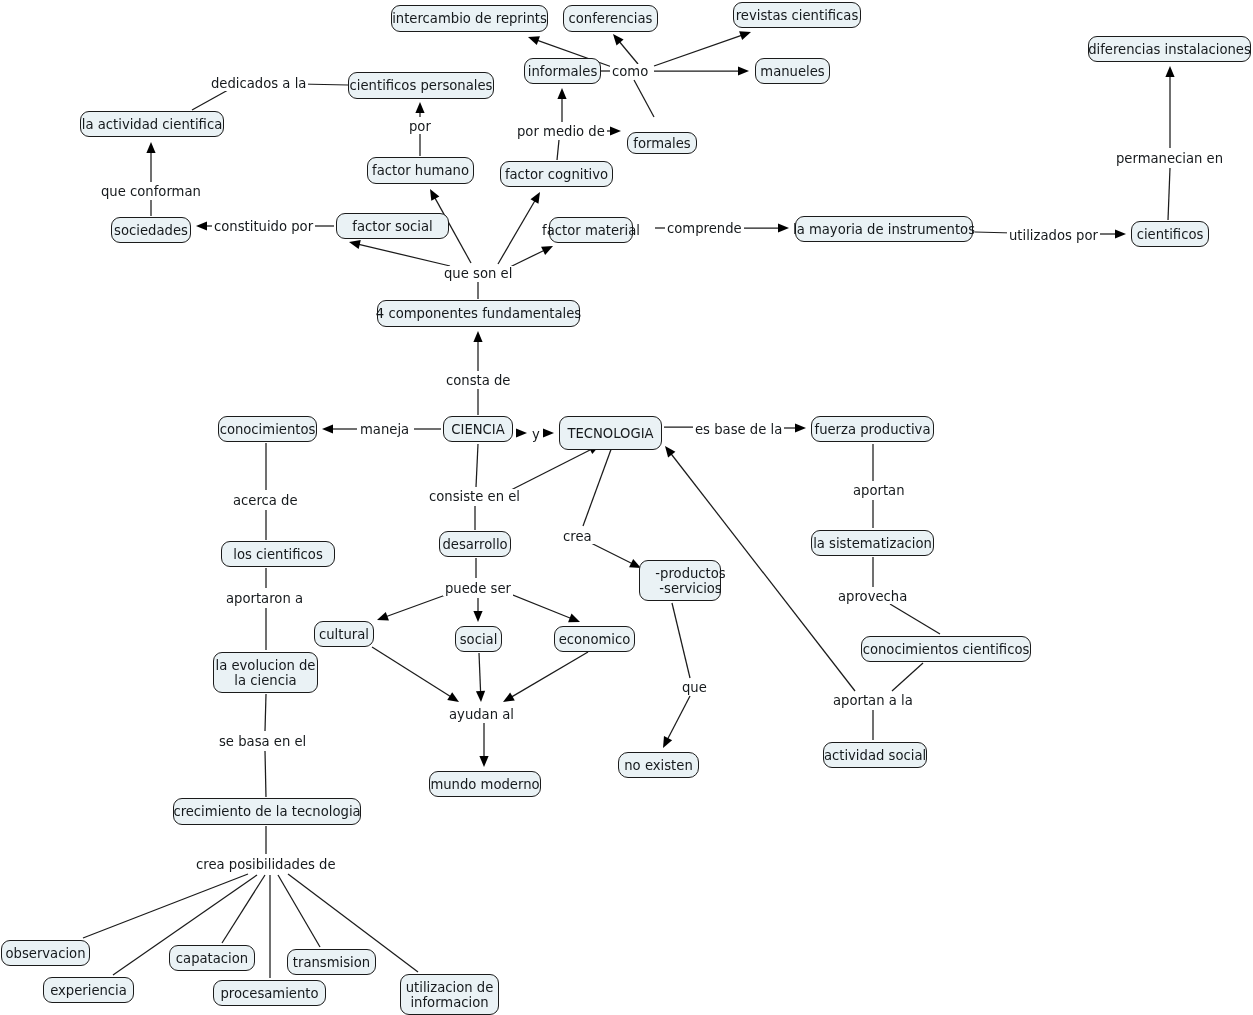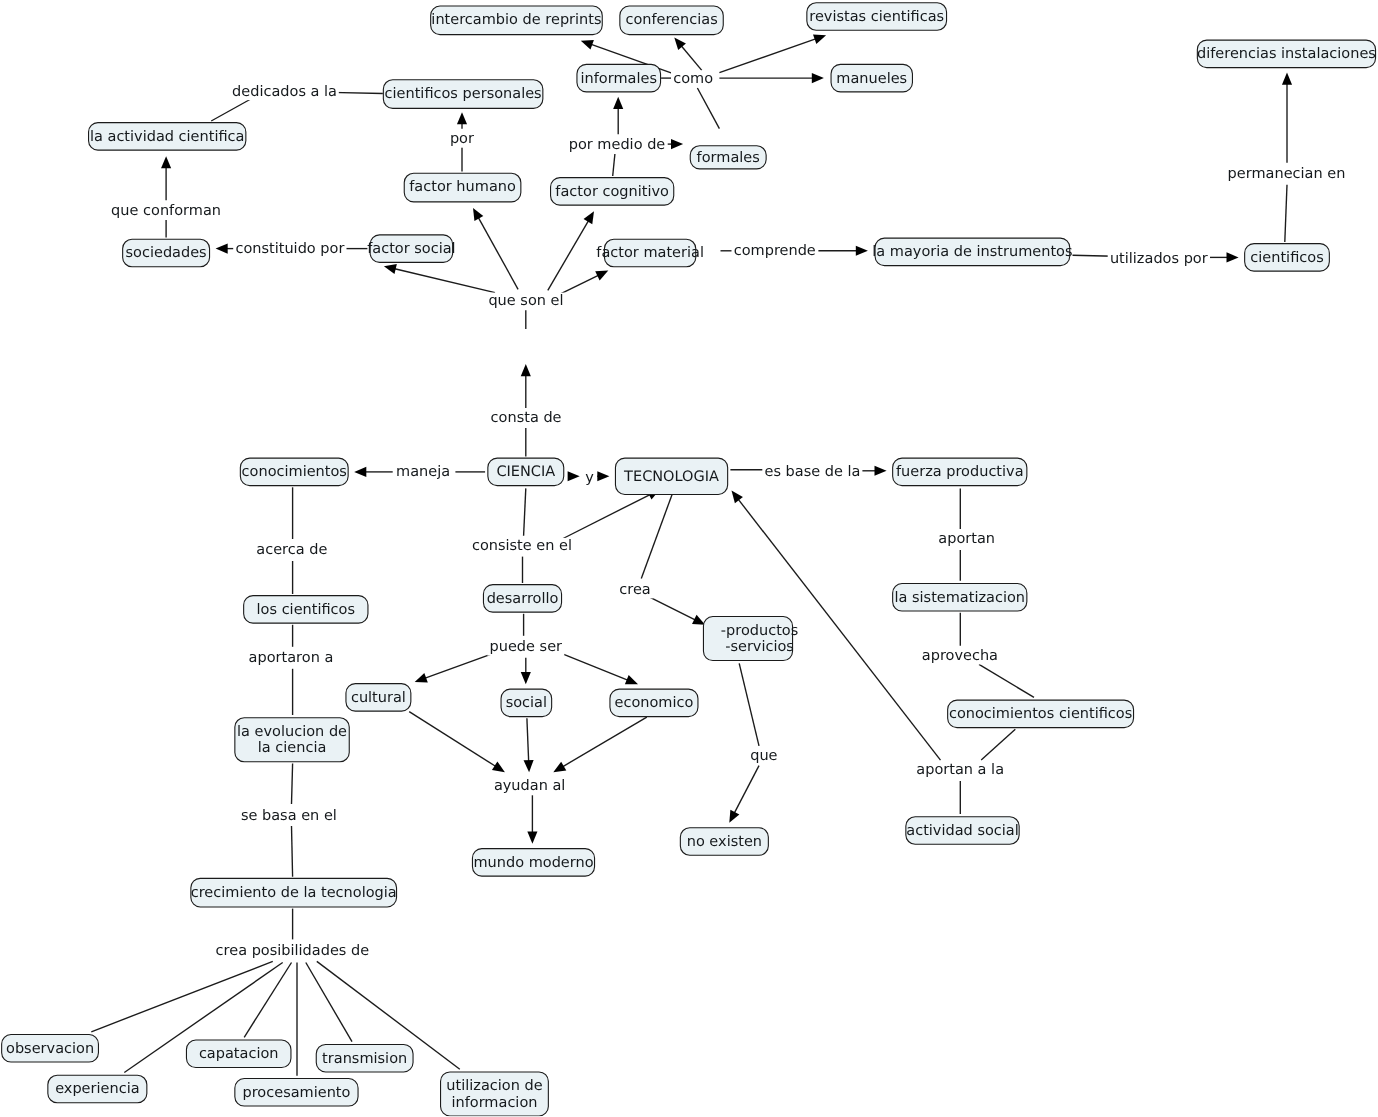--- a/index.html
+++ b/index.html
@@ -169,43 +169,44 @@
     <div class="node" style="left: 524px; top: 58px; width: 77px; height: 26px;">informales</div>
     <div class="node" style="left: 755px; top: 58px; width: 75px; height: 26px;">manueles</div>
     <div class="node" style="left: 348px; top: 72px; width: 146px; height: 27px;">cientificos personales</div>
     <div class="node" style="left: 80px; top: 111px; width: 144px; height: 26px;">la actividad cientifica</div>
     <div class="node" style="left: 627px; top: 104px; width: 70px; height: 22px; margin-top: 28px;">formales</div>
     <div class="node" style="left: 367px; top: 157px; width: 107px; height: 27px;">factor humano</div>
     <div class="node" style="left: 500px; top: 161px; width: 113px; height: 26px;">factor cognitivo</div>
     <div class="node" style="left: 549px; top: 217px; width: 84px; height: 26px;">factor material</div>
     <div class="node" style="left: 795px; top: 216px; width: 178px; height: 26px;">la mayoria de instrumentos</div>
     <div class="node" style="left: 1131px; top: 221px; width: 78px; height: 26px;">cientificos</div>
-    <div class="node" style="left: 336px; top: 213px; width: 76px; height: 26px;">factor social</div>
+    <div class="node" style="left: 336px; top: 213px; width: 113px; height: 26px;">factor social</div>
     <div class="node" style="left: 111px; top: 217px; width: 80px; height: 26px;">sociedades</div>
+    <div class="node" style="left: 377px; top: 300px; width: 203px; height: 27px;">4 componentes fundamentales</div>
     <div class="node" style="left: 218px; top: 416px; width: 99px; height: 26px;">conocimientos</div>
     <div class="node" style="left: 443px; top: 416px; width: 70px; height: 26px;">CIENCIA</div>
     <div class="node" style="left: 559px; top: 416px; width: 103px; height: 34px;">TECNOLOGIA</div>
     <div class="node" style="left: 811px; top: 416px; width: 123px; height: 26px;">fuerza productiva</div>
     <div class="node" style="left: 811px; top: 530px; width: 123px; height: 26px;">la sistematizacion</div>
     <div class="node" style="left: 221px; top: 541px; width: 114px; height: 26px;">los cientificos</div>
     <div class="node" style="left: 439px; top: 531px; width: 72px; height: 26px;">desarrollo</div>
     <div class="node" style="left: 639px; top: 560px; width: 82px; height: 41px; padding-left: 28px;">-productos
 -servicios</div>
     <div class="node" style="left: 314px; top: 621px; width: 60px; height: 26px;">cultural</div>
     <div class="node" style="left: 455px; top: 626px; width: 47px; height: 26px;">social</div>
     <div class="node" style="left: 554px; top: 626px; width: 81px; height: 26px;">economico</div>
     <div class="node" style="left: 861px; top: 636px; width: 170px; height: 26px;">conocimientos cientificos</div>
     <div class="node" style="left: 213px; top: 652px; width: 105px; height: 41px;">la evolucion de
 la ciencia</div>
     <div class="node" style="left: 823px; top: 742px; width: 104px; height: 26px;">actividad social</div>
-    <div class="node" style="left: 618px; top: 752px; width: 81px; height: 26px;">no existen</div>
+    <div class="node" style="left: 618px; top: 752px; width: 81px; height: 26px; border-radius: 10px;">no existen</div>
     <div class="node" style="left: 429px; top: 771px; width: 112px; height: 26px;">mundo moderno</div>
     <div class="node" style="left: 173px; top: 798px; width: 188px; height: 27px;">crecimiento de la tecnologia</div>
     <div class="node" style="left: 1px; top: 940px; width: 89px; height: 26px;">observacion</div>
-    <div class="node" style="left: 169px; top: 945px; width: 96px; height: 26px;">capatacion</div>
+    <div class="node" style="left: 169px; top: 945px; width: 86px; height: 26px;">capatacion</div>
     <div class="node" style="left: 287px; top: 949px; width: 89px; height: 26px;">transmision</div>
     <div class="node" style="left: 43px; top: 977px; width: 91px; height: 26px;">experiencia</div>
     <div class="node" style="left: 213px; top: 980px; width: 113px; height: 26px;">procesamiento</div>
     <div class="node" style="left: 400px; top: 974px; width: 99px; height: 41px;">utilizacion de
 informacion</div>
     <div class="linklabel" style="left: 209px; top: 76px;">dedicados a la</div>
     <div class="linklabel" style="left: 610px; top: 64px;">como</div>
     <div class="linklabel" style="left: 515px; top: 124px;">por medio de</div>
     <div class="linklabel" style="left: 407px; top: 119px;">por</div>
     <div class="linklabel" style="left: 99px; top: 184px;">que conforman</div>

